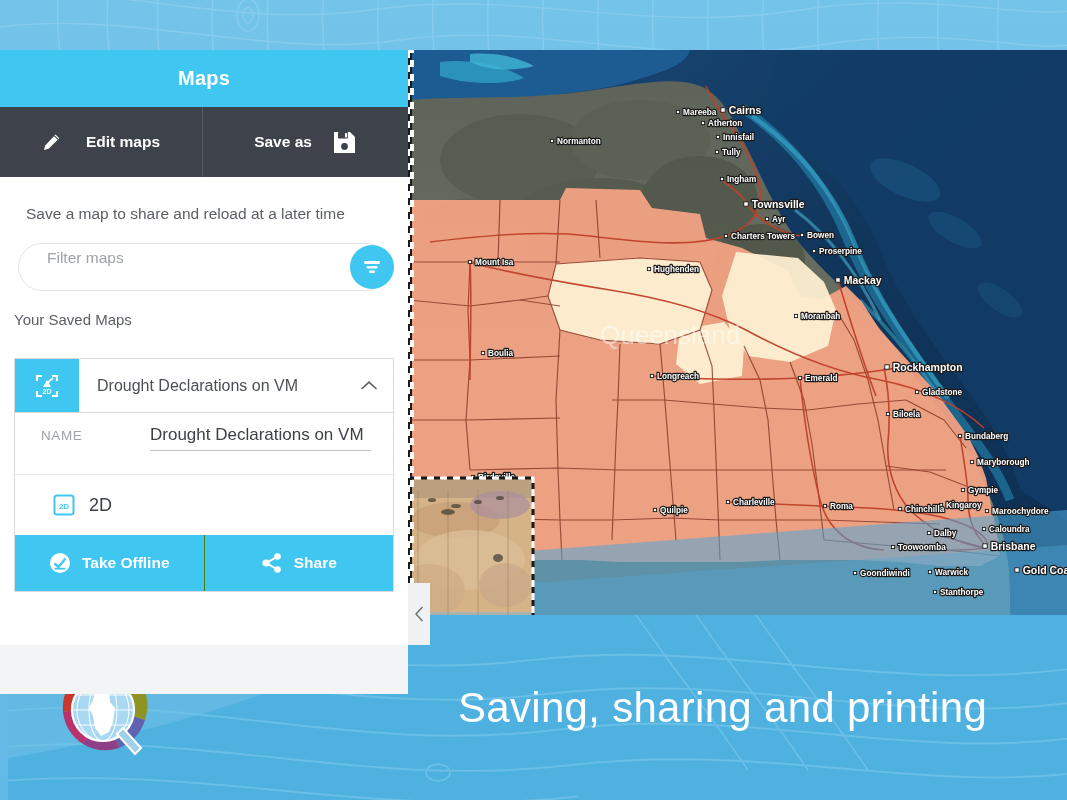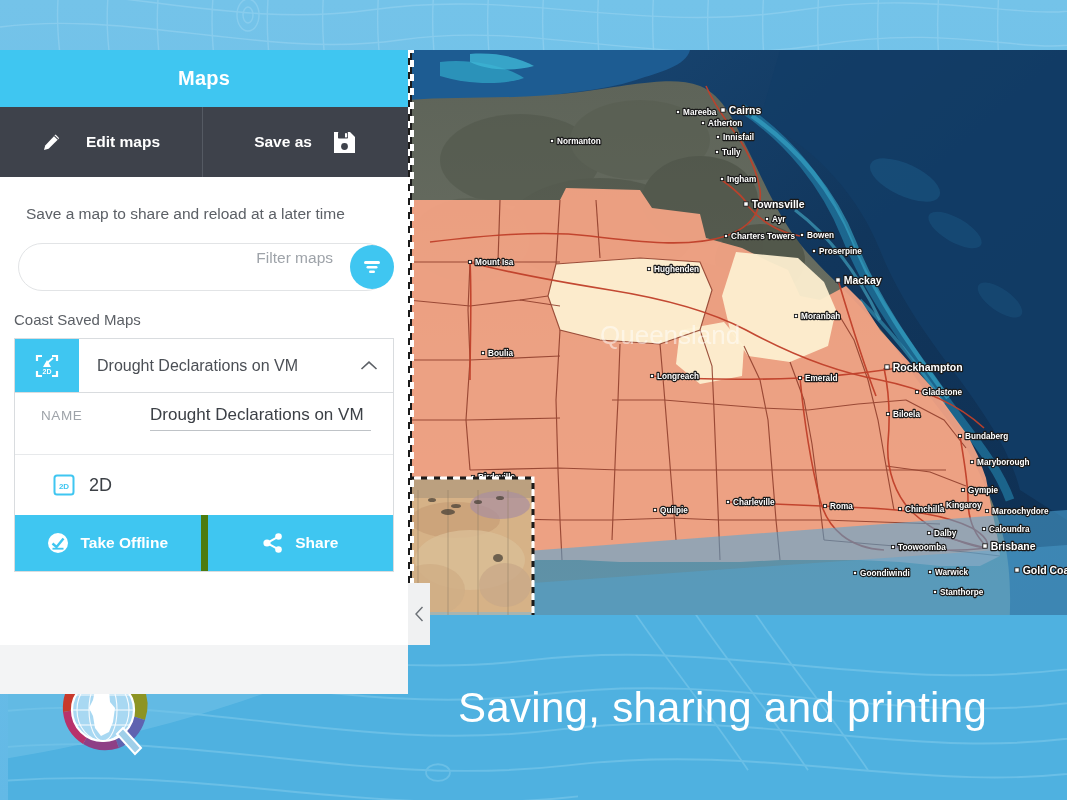--- a/index.html
+++ b/index.html
@@ -77,40 +77,39 @@
     height: 48px;
   }
   .filter-input {
     width: 100%; height: 48px;
     border: 1px solid #e2e4e6; border-radius: 24px;
     background: #fff;
     padding: 0 56px 18px 28px;
     font-size: 15.5px; color: #ec4899;
     font-family: "Liberation Sans", sans-serif;
     outline: none;
-    text-align: right;
   }
   .filter-input::placeholder { color: #9ea3a9; }
   .filter-btn {
     position: absolute; right: -4px; top: 2px;
     width: 44px; height: 44px; border-radius: 50%;
     background: #3fc6f1;
     display: flex; align-items: center; justify-content: center;
     cursor: pointer; border: none;
   }
   .filter-btn svg { display:block; }
 
   .section-label {
     color: #5c6066; font-size: 15px;
     padding: 20px 0 0 14px;
   }
 
   
   .card {
-    margin: 10px 14px 0 14px;
+    margin: 30px 14px 0 14px;
     border: 1px solid #d9dcdf;
     background: #fff;
   }
   .card-head {
     display: flex; align-items: stretch;
     height: 54px;
     border-bottom: 1px solid #d9dcdf;
     cursor: pointer;
   }
   .card-badge {
@@ -156,21 +155,21 @@
 
   .card-actions { display: flex; }
   .act-btn {
     flex: 1; height: 56px;
     background: #3fc6f1; color: #fff;
     font-size: 15.5px; font-weight: bold;
     display: flex; align-items: center; justify-content: center;
     gap: 11px; cursor: pointer; border: none;
     font-family: "Liberation Sans", sans-serif;
   }
-  .act-btn + .act-btn { border-left: 7px solid #4d7c0f; }
+  .act-btn + .act-btn { border-left: 1px solid #4d7c0f; }
   .act-btn svg { display:block; }
 
   
   .banner {
     position: absolute; left: 8px; bottom: 0;
     width: 1067px; height: 185px;
     overflow: hidden;
     background: #4fb1e0;
   }
   .banner svg.bwaves { position: absolute; inset: 0; width: 100%; height: 100%; }
@@ -617,21 +616,21 @@
         <input class="filter-input" type="text" placeholder="Filter maps" value="" style="">
         <button class="filter-btn">
           <svg width="22" height="22" viewBox="0 0 22 22">
             <rect x="3" y="5" width="16" height="3" rx="1.5" fill="#ffffff"></rect>
             <rect x="5.5" y="10" width="11" height="2.6" rx="1.3" fill="#ffffff"></rect>
             <rect x="8" y="14.6" width="6" height="2.4" rx="1.2" fill="#ffffff"></rect>
           </svg>
         </button>
       </div>
 
-      <div class="section-label">Coast Saved Maps</div>
+      <div class="section-label">Your Saved Maps</div>
 
       <div class="card">
         <div class="card-head">
           <div class="card-badge">
             <svg width="26" height="26" viewBox="0 0 26 26">
               <path d="M3 8 V3 H8" fill="none" stroke="#ffffff" stroke-width="2.2"></path>
               <path d="M18 3 H23 V8" fill="none" stroke="#ffffff" stroke-width="2.2"></path>
               <path d="M3 18 V23 H8" fill="none" stroke="#ffffff" stroke-width="2.2"></path>
               <path d="M18 23 H23 V18" fill="none" stroke="#ffffff" stroke-width="2.2"></path>
               <path d="M9 14 L13 7 L17 14 Z" fill="#ffffff"></path>

